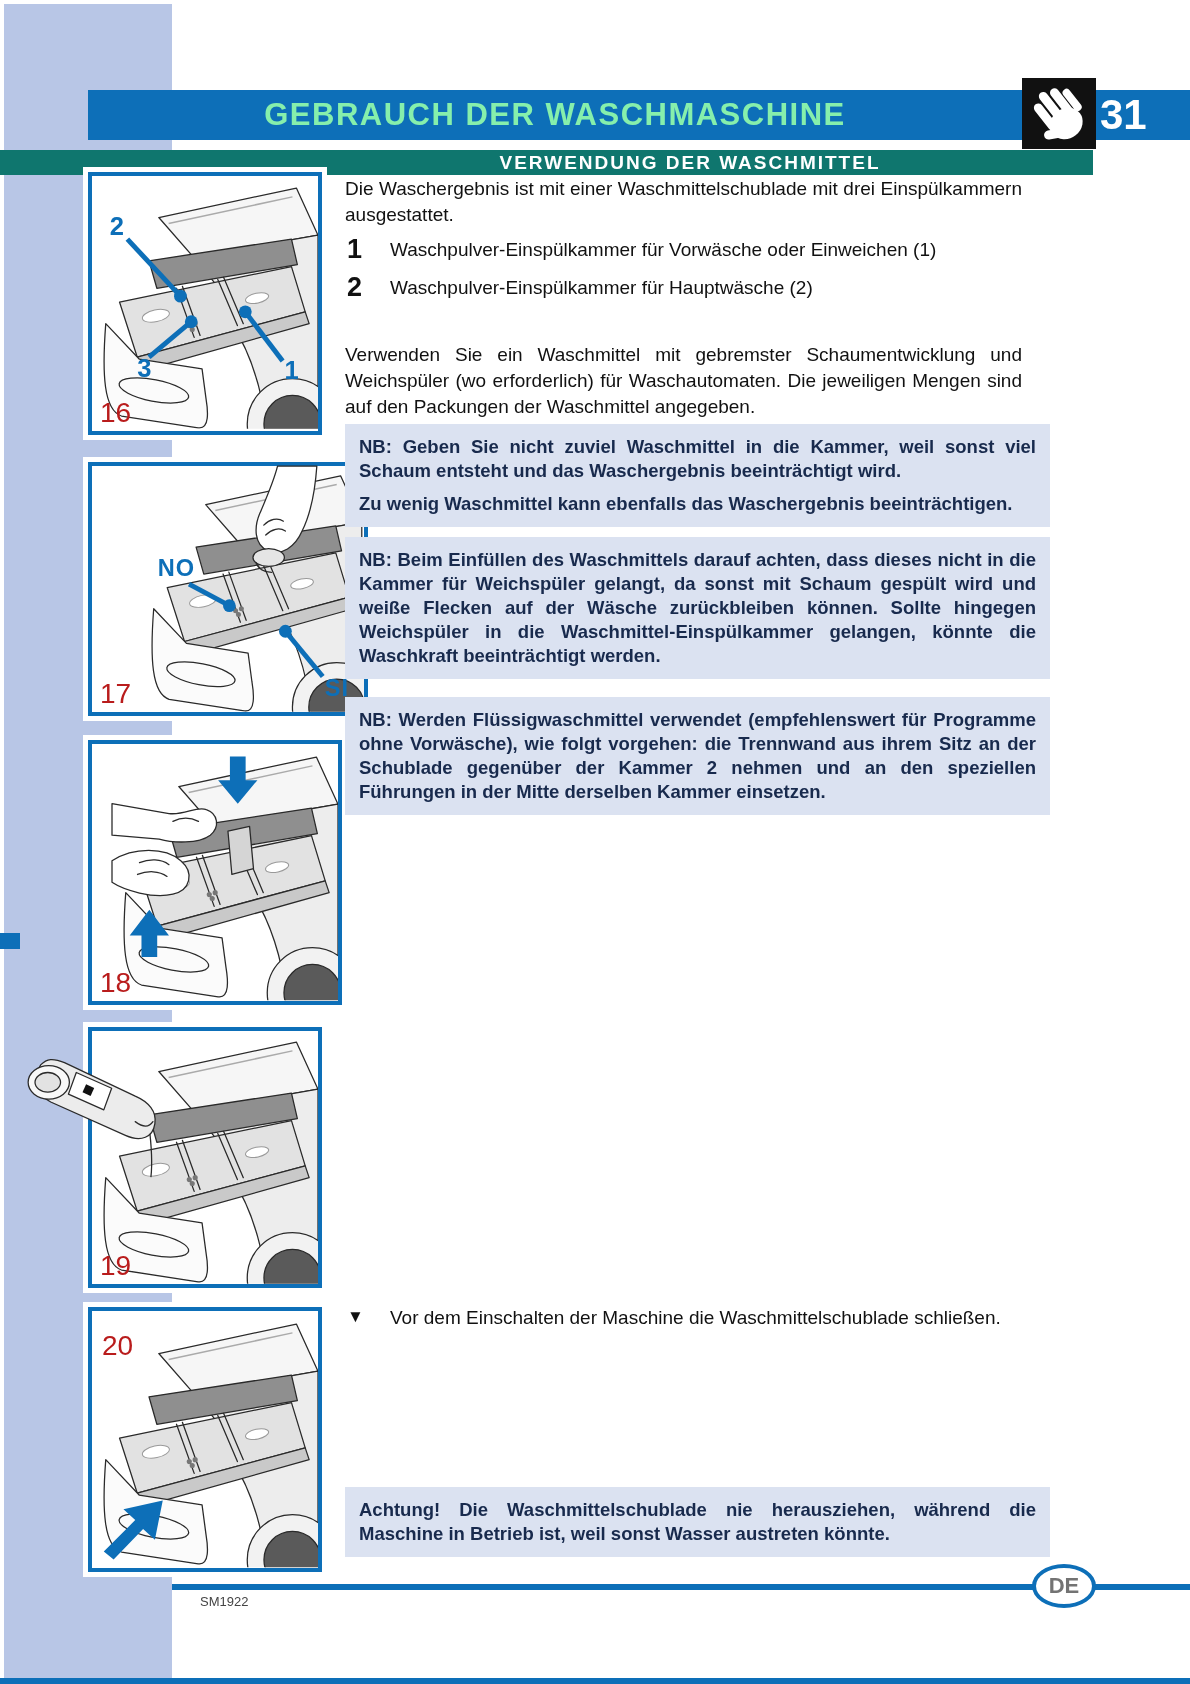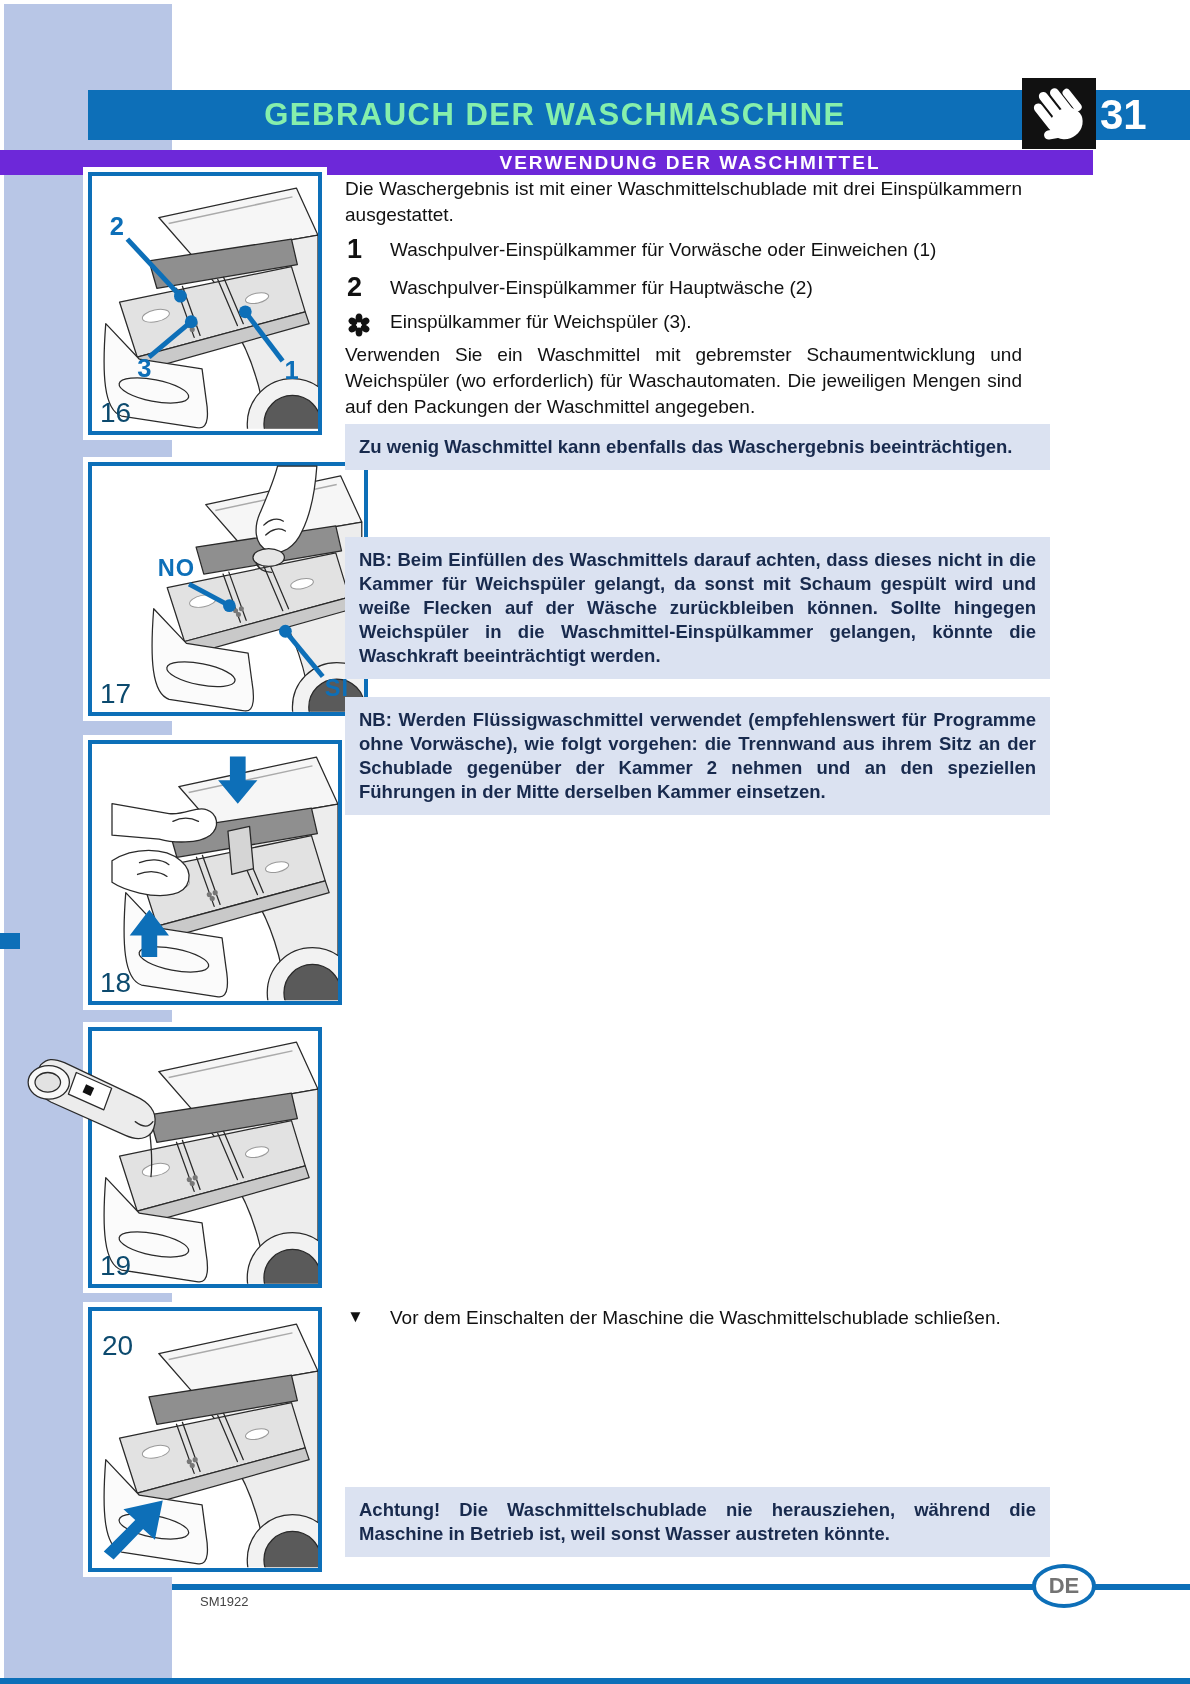--- a/index.html
+++ b/index.html
@@ -16,32 +16,32 @@
   .bar1-title{
     position:absolute;left:0;top:0;width:934px;height:50px;line-height:50px;
     text-align:center;color:#86efac;font-weight:bold;font-size:31px;letter-spacing:1.5px;
   }
   .hand-box{position:absolute;left:1022px;top:78px;width:74px;height:71px;background:#111;}
   .hand-box svg{position:absolute;left:2px;top:2px;}
   .page-num{
     position:absolute;left:1100px;top:88px;width:86px;height:54px;line-height:54px;
     color:#ffffff;font-weight:bold;font-size:42px;
   }
-  .bar2{position:absolute;left:0;top:150px;width:1093px;height:25px;background:#6d28d9;}
+  .bar2{position:absolute;left:0;top:150px;width:1093px;height:25px;background:#0f766e;}
   .bar2-title{
     position:absolute;left:345px;top:0;width:690px;height:25px;line-height:25px;
     text-align:center;color:#fff;font-weight:bold;font-size:19px;letter-spacing:2px;
   }
   
   .fig{
     position:absolute;left:88px;width:226px;background:#fff;
     border:4px solid #0d6fb8;box-shadow:0 0 0 5px #ffffff;
   }
   .fig svg{overflow:visible;display:block;}
-  .fig-num{position:absolute;font-size:28px;color:#0c4a6e;background:transparent;}
+  .fig-num{position:absolute;font-size:28px;color:#b91c1c;background:transparent;}
   .fig-num.bl{left:8px;bottom:2px;}
   .fig-num.tl{left:10px;top:19px;}
   .ln{stroke:#2a2a2a;stroke-width:1.3;stroke-linejoin:round;stroke-linecap:round;}
   .blue-f{fill:#0d6fb8;}
   .blue-s{stroke:#0d6fb8;}
   .co-text{font-family:"Liberation Sans",sans-serif;font-weight:bold;font-size:26px;fill:#0d6fb8;}
   .co-text2{font-family:"Liberation Sans",sans-serif;font-weight:bold;font-size:24px;fill:#0d6fb8;letter-spacing:1px;}
   
   .rcol{position:absolute;left:345px;width:677px;}
   .body-p{font-size:19px;line-height:26px;text-align:justify;color:#111;}
@@ -196,40 +196,25 @@
   <div class="rcol body-p" style="top:176px;">Die Waschergebnis ist mit einer Waschmittelschublade mit drei Einspülkammern ausgestattet.</div>
 
   <div class="li-row" style="top:238px;">
     <span class="li-marker">1</span>
     <div class="li-text">Waschpulver-Einspülkammer für Vorwäsche oder Einweichen (1)</div>
   </div>
   <div class="li-row" style="top:276px;">
     <span class="li-marker">2</span>
     <div class="li-text">Waschpulver-Einspülkammer für Hauptwäsche (2)</div>
   </div>
-  <div class="li-row" style="top:310px;">
-    <span class="li-marker" style="top:-2px;">
-      <svg class="flower" width="24" height="24" viewBox="0 0 24 24">
-        <g fill="#111">
-          <ellipse cx="12" cy="5" rx="3.4" ry="4.6"></ellipse>
-          <ellipse cx="12" cy="19" rx="3.4" ry="4.6"></ellipse>
-          <ellipse cx="12" cy="5" rx="3.4" ry="4.6" transform="rotate(60 12 12)"></ellipse>
-          <ellipse cx="12" cy="19" rx="3.4" ry="4.6" transform="rotate(60 12 12)"></ellipse>
-          <ellipse cx="12" cy="5" rx="3.4" ry="4.6" transform="rotate(120 12 12)"></ellipse>
-          <ellipse cx="12" cy="19" rx="3.4" ry="4.6" transform="rotate(120 12 12)"></ellipse>
-        </g>
-        <circle cx="12" cy="12" r="1.8" fill="#fff"></circle>
-      </svg>
-    </span>
-    <div class="li-text">Einspülkammer für Weichspüler (3).</div>
-  </div>
 
   <div class="rcol body-p" style="top:342px;">Verwenden Sie ein Waschmittel mit gebremster Schaumentwicklung und Weichspüler (wo erforderlich) für Waschautomaten. Die jeweiligen Mengen sind auf den Packungen der Waschmittel angegeben.</div>
 
   <div class="rcol note" style="top:424px;">
+    <p>NB: Geben Sie nicht zuviel Waschmittel in die Kammer, weil sonst viel Schaum entsteht und das Waschergebnis beeinträchtigt wird.</p>
     <p>Zu wenig Waschmittel kann ebenfalls das Waschergebnis beeinträchtigen.</p>
   </div>
 
   <div class="rcol note" style="top:537px;">
     <p>NB: Beim Einfüllen des Waschmittels darauf achten, dass dieses nicht in die Kammer für Weichspüler gelangt, da sonst mit Schaum gespült wird und weiße Flecken auf der Wäsche zurückbleiben können. Sollte hingegen Weichspüler in die Waschmittel-Einspülkammer gelangen, könnte die Waschkraft beeinträchtigt werden.</p>
   </div>
 
   <div class="rcol note" style="top:697px;">
     <p>NB: Werden Flüssigwaschmittel verwendet (empfehlenswert für Programme ohne Vorwäsche), wie folgt vorgehen: die Trennwand aus ihrem Sitz an der Schublade gegenüber der Kammer 2 nehmen und an den speziellen Führungen in der Mitte derselben Kammer einsetzen.</p>
   </div>

